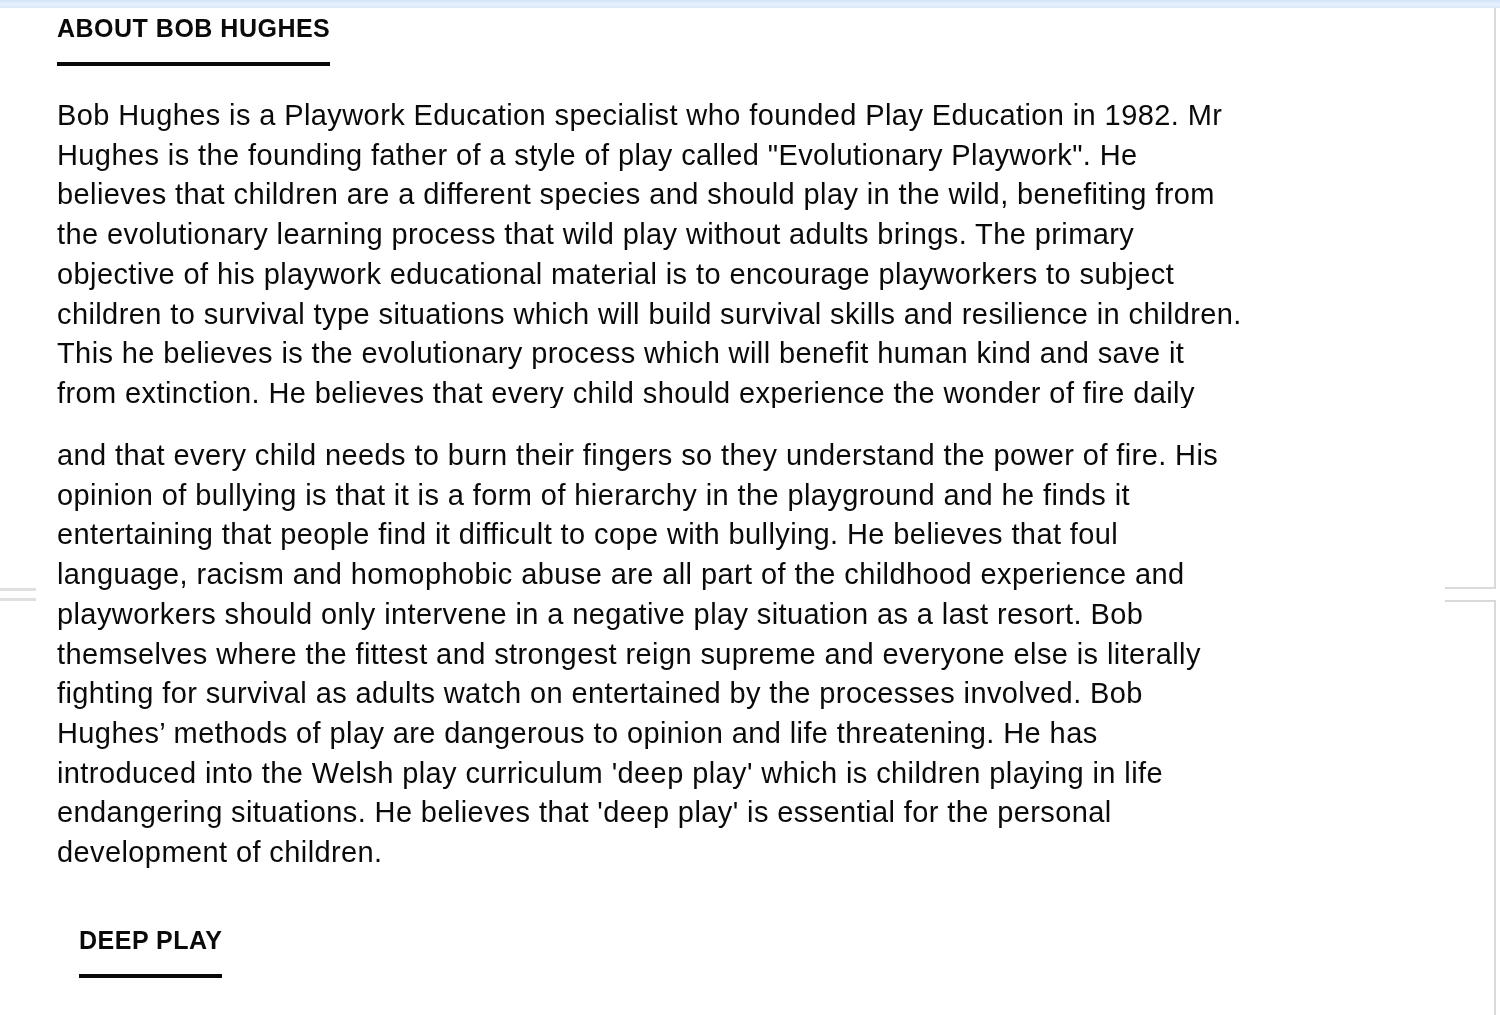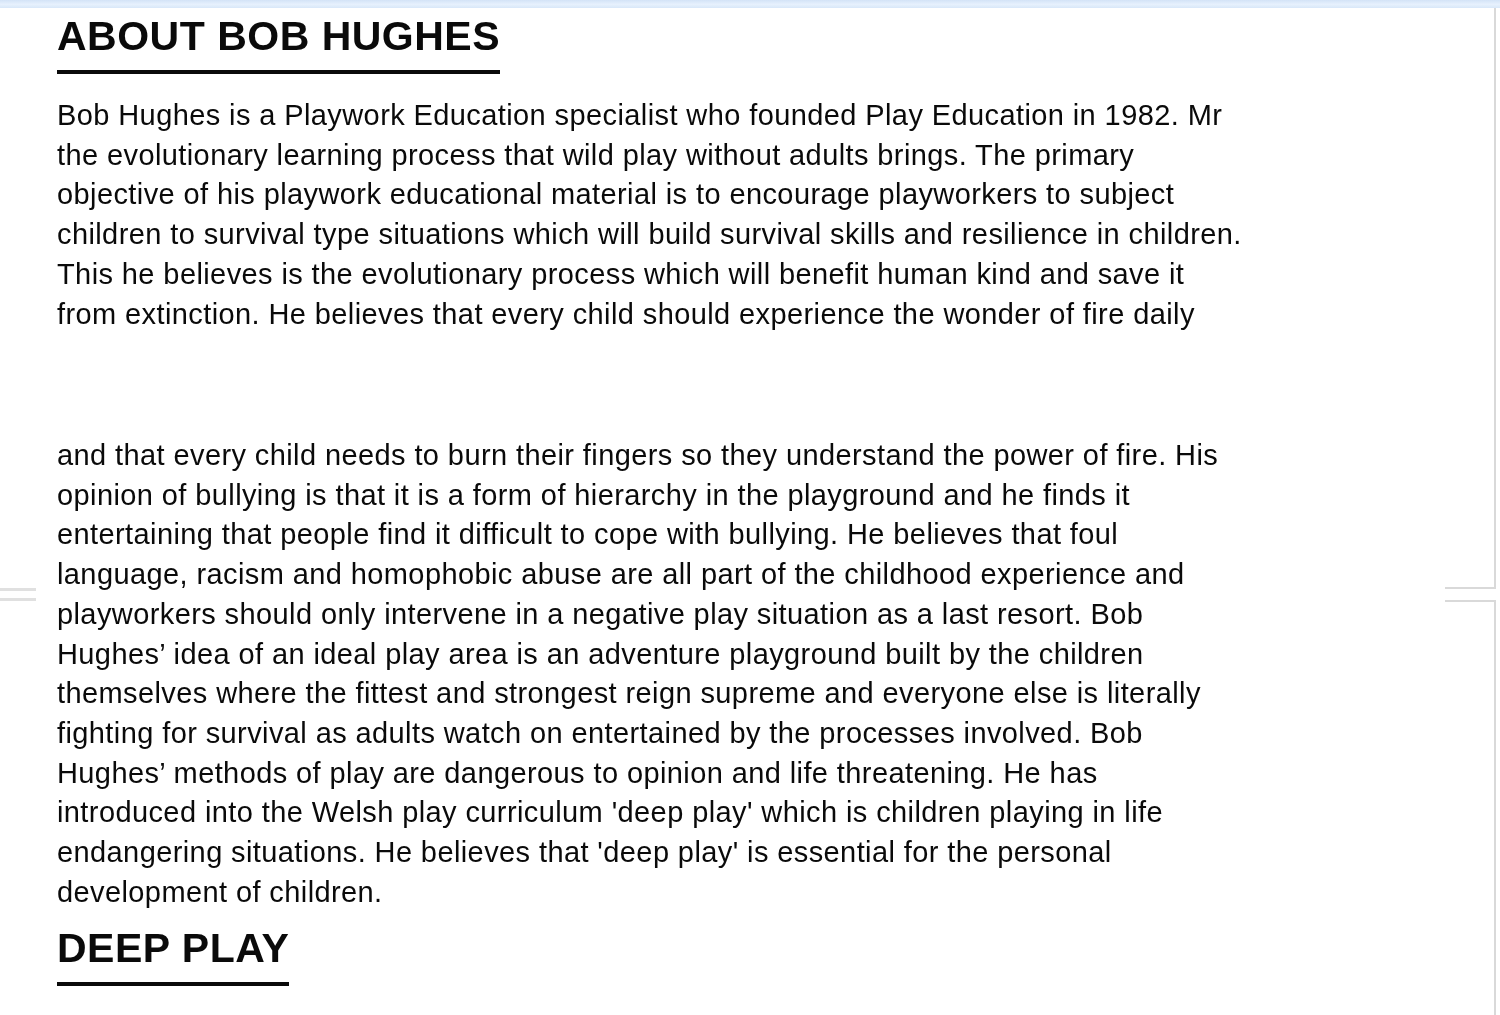--- a/index.html
+++ b/index.html
@@ -40,32 +40,32 @@
   }
   .edge-h.right-top    { left: 1445px; top: 587px; width: 51px; }
   .edge-h.right-bottom { left: 1445px; top: 600px; width: 51px; }
   .edge-h.left-top     { left: 0px; top: 588px; width: 36px; height: 3px; background: #e0e0e0; }
   .edge-h.left-bottom  { left: 0px; top: 598px; width: 36px; height: 3px; background: #e0e0e0; }
 
   
   .doc-heading {
     position: absolute;
     left: 57px;
-    font-size: 41px;
+    font-size: 25px;
     font-weight: bold;
     letter-spacing: 0.5px;
     color: var(--text-color, #0a0a0a);
     border-bottom: 4px solid var(--text-color, #0a0a0a);
-    padding-bottom: 10px;
+    padding-bottom: 20px;
     white-space: pre;
     display: inline-block;
     line-height: 1.12;
   }
   .heading-about { top: 14px; }
-  .heading-deep-play { top: 926px; }
+  .heading-deep-play { top: 926px; margin-left: 22px; }
 
   .para {
     position: absolute;
     left: 57px;
     font-size: 29px;
     line-height: 39.7px;
     letter-spacing: 0.4px;
     color: var(--text-color, #0a0a0a);
   }
   .para .tline { white-space: pre; }
@@ -88,34 +88,35 @@
   <div class="edge-v seg-bottom"></div>
   <div class="edge-h right-top"></div>
   <div class="edge-h right-bottom"></div>
   <div class="edge-h left-top"></div>
   <div class="edge-h left-bottom"></div>
 
   <div class="doc-heading heading-about">ABOUT BOB HUGHES</div>
 
   <div class="para para-1">
       <div class="tline">Bob Hughes is a Playwork Education specialist who founded Play Education in 1982. Mr</div>
+      <div class="tline">Hughes is the founding father of a style of play called "Evolutionary Playwork". He</div>
+      <div class="tline">believes that children are a different species and should play in the wild, benefiting from</div>
       <div class="tline">the evolutionary learning process that wild play without adults brings. The primary</div>
       <div class="tline">objective of his playwork educational material is to encourage playworkers to subject</div>
       <div class="tline">children to survival type situations which will build survival skills and resilience in children.</div>
       <div class="tline">This he believes is the evolutionary process which will benefit human kind and save it</div>
       <div class="tline">from extinction. He believes that every child should experience the wonder of fire daily</div>
     </div>
 
   <div class="para para-2">
       <div class="tline">and that every child needs to burn their fingers so they understand the power of fire. His</div>
       <div class="tline">opinion of bullying is that it is a form of hierarchy in the playground and he finds it</div>
       <div class="tline">entertaining that people find it difficult to cope with bullying. He believes that foul</div>
       <div class="tline">language, racism and homophobic abuse are all part of the childhood experience and</div>
       <div class="tline">playworkers should only intervene in a negative play situation as a last resort. Bob</div>
-      <div class="tline">Hughes’ idea of an ideal play area is an adventure playground built by the children</div>
       <div class="tline">themselves where the fittest and strongest reign supreme and everyone else is literally</div>
       <div class="tline">fighting for survival as adults watch on entertained by the processes involved. Bob</div>
       <div class="tline">Hughes’ methods of play are dangerous to opinion and life threatening. He has</div>
       <div class="tline">introduced into the Welsh play curriculum 'deep play' which is children playing in life</div>
       <div class="tline">endangering situations. He believes that 'deep play' is essential for the personal</div>
       <div class="tline">development of children.</div>
     </div>
 
   <div class="doc-heading heading-deep-play">DEEP PLAY</div>
 

